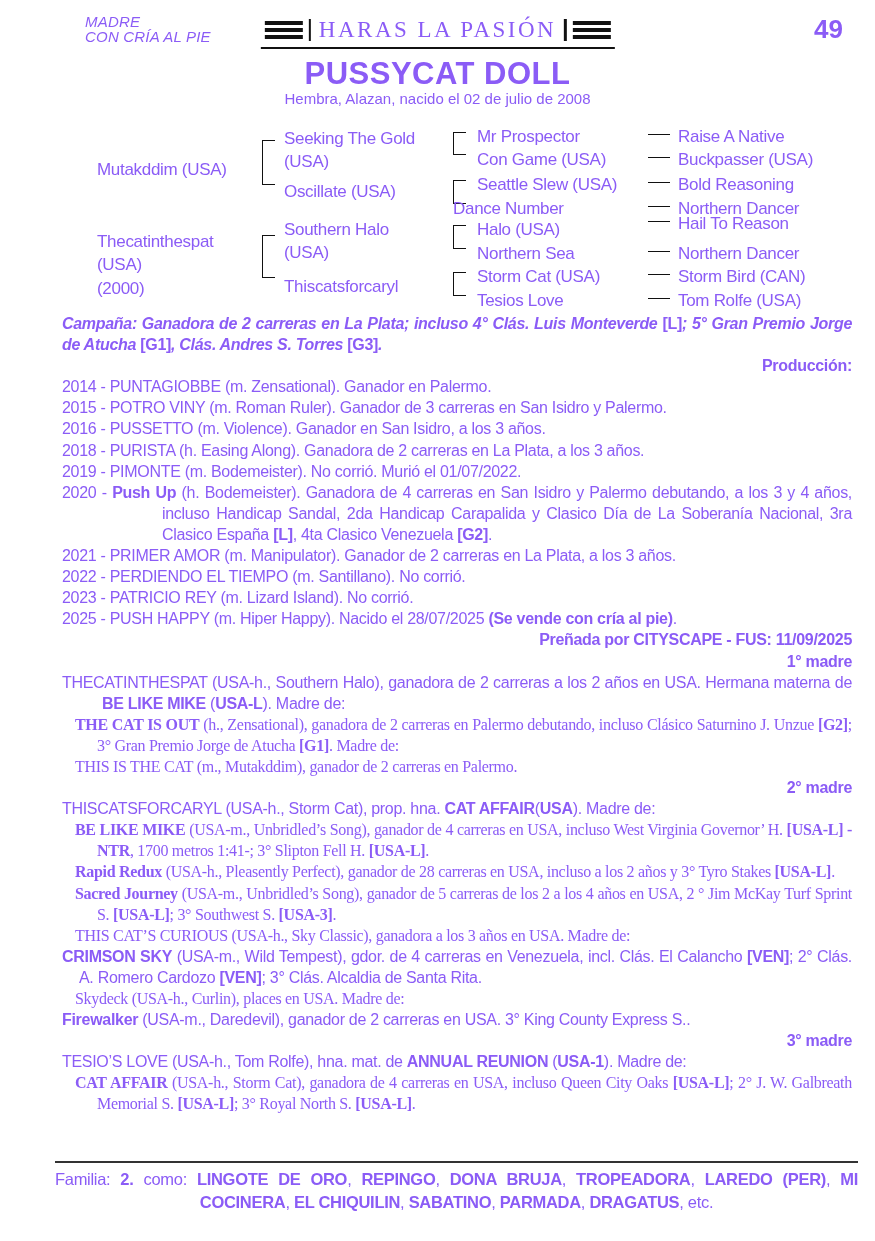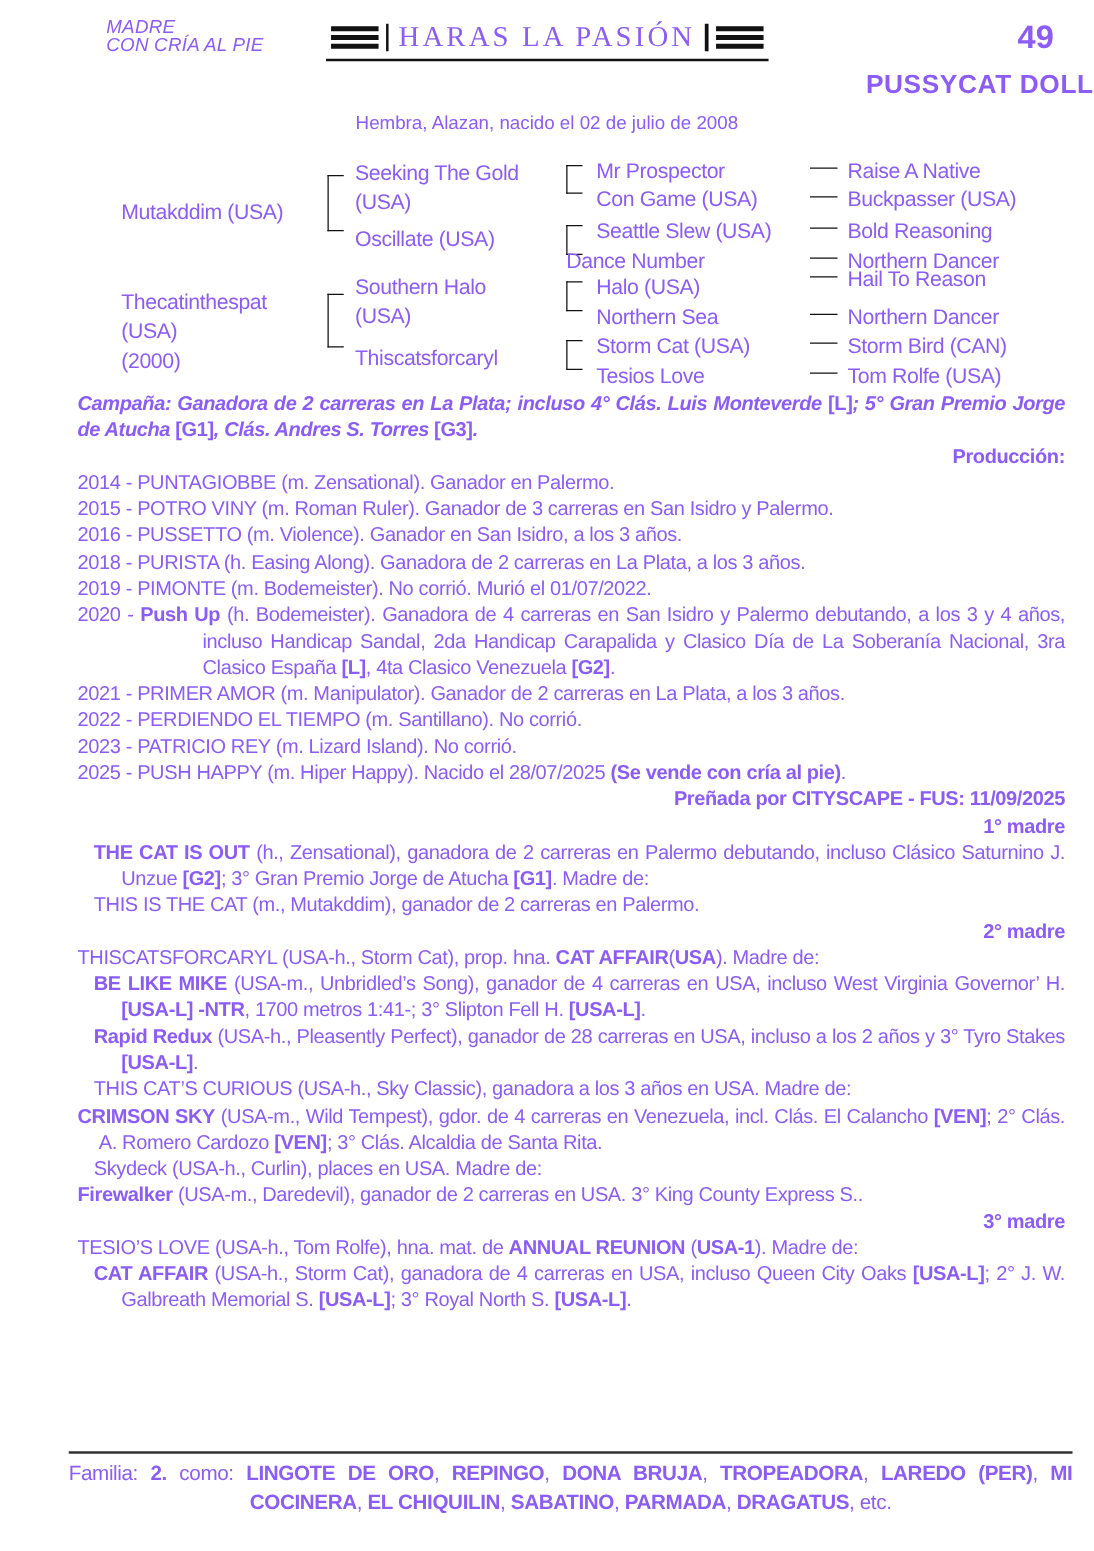--- a/index.html
+++ b/index.html
@@ -12,22 +12,22 @@
   .logo{position:absolute;left:50%;top:17px;transform:translateX(-50%);
         display:inline-flex;align-items:center;border-bottom:2.5px solid #111;
         padding:0 4px 4px 4px;}
   .bars{width:38px;display:flex;flex-direction:column;gap:3px;}
   .bars div{height:4px;background:#111;}
   .vbar{width:2.5px;height:22px;background:#111;margin:0 6px;}
   .brand{font-family:"Liberation Serif","DejaVu Serif",serif;font-size:23px;
          letter-spacing:2.5px;white-space:nowrap;padding:0 2px;}
   .page-num{position:absolute;right:32px;top:14px;font-weight:700;font-size:26px;}
 
-  .title{position:absolute;left:0;top:56px;width:100%;text-align:right;
-         font-weight:700;font-size:21px;letter-spacing:0.5px;}
+  .title{position:absolute;left:0;top:56px;width:100%;text-align:center;
+         font-weight:700;font-size:31px;letter-spacing:0.5px;}
   .subtitle{position:absolute;left:0;top:90px;width:100%;text-align:center;
             font-size:15px;}
 
   
   .pedigree{position:absolute;left:62px;top:115px;width:790px;height:196px;
             font-size:17px;line-height:23.3px;letter-spacing:-0.3px;}
   .ped-cell{position:absolute;white-space:nowrap;}
   .pl{display:block;}
   .bracket{position:absolute;width:13px;border:1.6px solid #111;border-right:none;
            box-sizing:border-box;}
@@ -37,21 +37,21 @@
   
   .bodytext{position:absolute;left:62px;top:313px;width:790px;
             font-size:16px;line-height:21.1px;letter-spacing:-0.3px;}
   .bp{margin:0;text-align:justify;}
   .b{font-weight:700;}
   .i{font-style:italic;}
   .p-campaign{}
   .p-heading{text-align:right;}
   .p-prod{padding-left:100px;text-indent:-100px;}
   .p-dam0{padding-left:40px;text-indent:-40px;}
-  .p-dam1{margin-left:13px;padding-left:22px;text-indent:-22px;}
+  .p-dam1{margin-left:13px;padding-left:22px;text-indent:-22px;font-family:Liberation Serif, serif;}
   .p-dam2{padding-left:17px;text-indent:-17px;}
 
   
   .footer{position:absolute;left:55px;top:1161px;width:803px;
           border-top:2.5px solid #333;padding-top:5px;}
   .footer p{margin:0;font-size:16.5px;line-height:22.5px;letter-spacing:-0.3px;
             text-align:justify;text-align-last:center;}
 </style>
 </head>
 <body>
@@ -169,26 +169,28 @@
       <p class="bp p-prod"><span>2016 - PUSSETTO (m. Violence). Ganador en San Isidro, a los 3 años.</span></p>
       <p class="bp p-prod"><span>2018 - PURISTA (h. Easing Along). Ganadora de 2 carreras en La Plata, a los 3 años.</span></p>
       <p class="bp p-prod"><span>2019 - PIMONTE (m. Bodemeister). No corrió. Murió el 01/07/2022.</span></p>
       <p class="bp p-prod"><span>2020 - </span><span class="b">Push Up</span><span> (h. Bodemeister). Ganadora de 4 carreras en San Isidro y Palermo debutando, a los 3 y 4 años, incluso Handicap Sandal, 2da Handicap Carapalida y Clasico Día de La Soberanía Nacional, 3ra Clasico España </span><span class="b">[L]</span><span>, 4ta Clasico Venezuela </span><span class="b">[G2]</span><span>.</span></p>
       <p class="bp p-prod"><span>2021 - PRIMER AMOR (m. Manipulator). Ganador de 2 carreras en La Plata, a los 3 años.</span></p>
       <p class="bp p-prod"><span>2022 - PERDIENDO EL TIEMPO (m. Santillano). No corrió.</span></p>
       <p class="bp p-prod"><span>2023 - PATRICIO REY (m. Lizard Island). No corrió.</span></p>
       <p class="bp p-prod"><span>2025 - PUSH HAPPY (m. Hiper Happy). Nacido el 28/07/2025 </span><span class="b">(Se vende con cría al pie)</span><span>.</span></p>
       <p class="bp p-heading"><span class="b">Preñada por CITYSCAPE - FUS: 11/09/2025</span></p>
       <p class="bp p-heading"><span class="b">1° madre</span></p>
+      <p class="bp p-dam0"><span>THECATINTHESPAT (USA-h., Southern Halo), ganadora de 2 carreras a los 2 años en USA. Hermana materna de </span><span class="b">BE LIKE MIKE</span><span> (</span><span class="b">USA-L</span><span>). Madre de:</span></p>
       <p class="bp p-dam1"><span class="b">THE CAT IS OUT</span><span> (h., Zensational), ganadora de 2 carreras en Palermo debutando, incluso Clásico Saturnino J. Unzue </span><span class="b">[G2]</span><span>; 3° Gran Premio Jorge de Atucha </span><span class="b">[G1]</span><span>. Madre de:</span></p>
       <p class="bp p-dam1"><span>THIS IS THE CAT (m., Mutakddim), ganador de 2 carreras en Palermo.</span></p>
       <p class="bp p-heading"><span class="b">2° madre</span></p>
       <p class="bp p-dam0"><span>THISCATSFORCARYL (USA-h., Storm Cat), prop. hna. </span><span class="b">CAT AFFAIR</span><span>(</span><span class="b">USA</span><span>). Madre de:</span></p>
       <p class="bp p-dam1"><span class="b">BE LIKE MIKE</span><span> (USA-m., Unbridled’s Song), ganador de 4 carreras en USA, incluso West Virginia Governor’ H. </span><span class="b">[USA-L] -NTR</span><span>, 1700 metros 1:41-; 3° Slipton Fell H. </span><span class="b">[USA-L]</span><span>.</span></p>
       <p class="bp p-dam1"><span class="b">Rapid Redux</span><span> (USA-h., Pleasently Perfect), ganador de 28 carreras en USA, incluso a los 2 años y 3° Tyro Stakes </span><span class="b">[USA-L]</span><span>.</span></p>
+      <p class="bp p-dam1"><span class="b">Sacred Journey</span><span> (USA-m., Unbridled’s Song), ganador de 5 carreras de los 2 a los 4 años en USA, 2 ° Jim McKay Turf Sprint S. </span><span class="b">[USA-L]</span><span>; 3° Southwest S. </span><span class="b">[USA-3]</span><span>.</span></p>
       <p class="bp p-dam1"><span>THIS CAT’S CURIOUS (USA-h., Sky Classic), ganadora a los 3 años en USA. Madre de:</span></p>
       <p class="bp p-dam2"><span class="b">CRIMSON SKY</span><span> (USA-m., Wild Tempest), gdor. de 4 carreras en Venezuela, incl. Clás. El Calancho </span><span class="b">[VEN]</span><span>; 2° Clás. A. Romero Cardozo </span><span class="b">[VEN]</span><span>; 3° Clás. Alcaldia de Santa Rita.</span></p>
       <p class="bp p-dam1"><span>Skydeck (USA-h., Curlin), places en USA. Madre de:</span></p>
       <p class="bp p-dam2"><span class="b">Firewalker</span><span> (USA-m., Daredevil), ganador de 2 carreras en USA. 3° King County Express S..</span></p>
       <p class="bp p-heading"><span class="b">3° madre</span></p>
       <p class="bp p-dam0"><span>TESIO’S LOVE (USA-h., Tom Rolfe), hna. mat. de </span><span class="b">ANNUAL REUNION</span><span> (</span><span class="b">USA-1</span><span>). Madre de:</span></p>
       <p class="bp p-dam1"><span class="b">CAT AFFAIR</span><span> (USA-h., Storm Cat), ganadora de 4 carreras en USA, incluso Queen City Oaks </span><span class="b">[USA-L]</span><span>; 2° J. W. Galbreath Memorial S. </span><span class="b">[USA-L]</span><span>; 3° Royal North S. </span><span class="b">[USA-L]</span><span>.</span></p>
     </div>
 
   <div class="footer">

